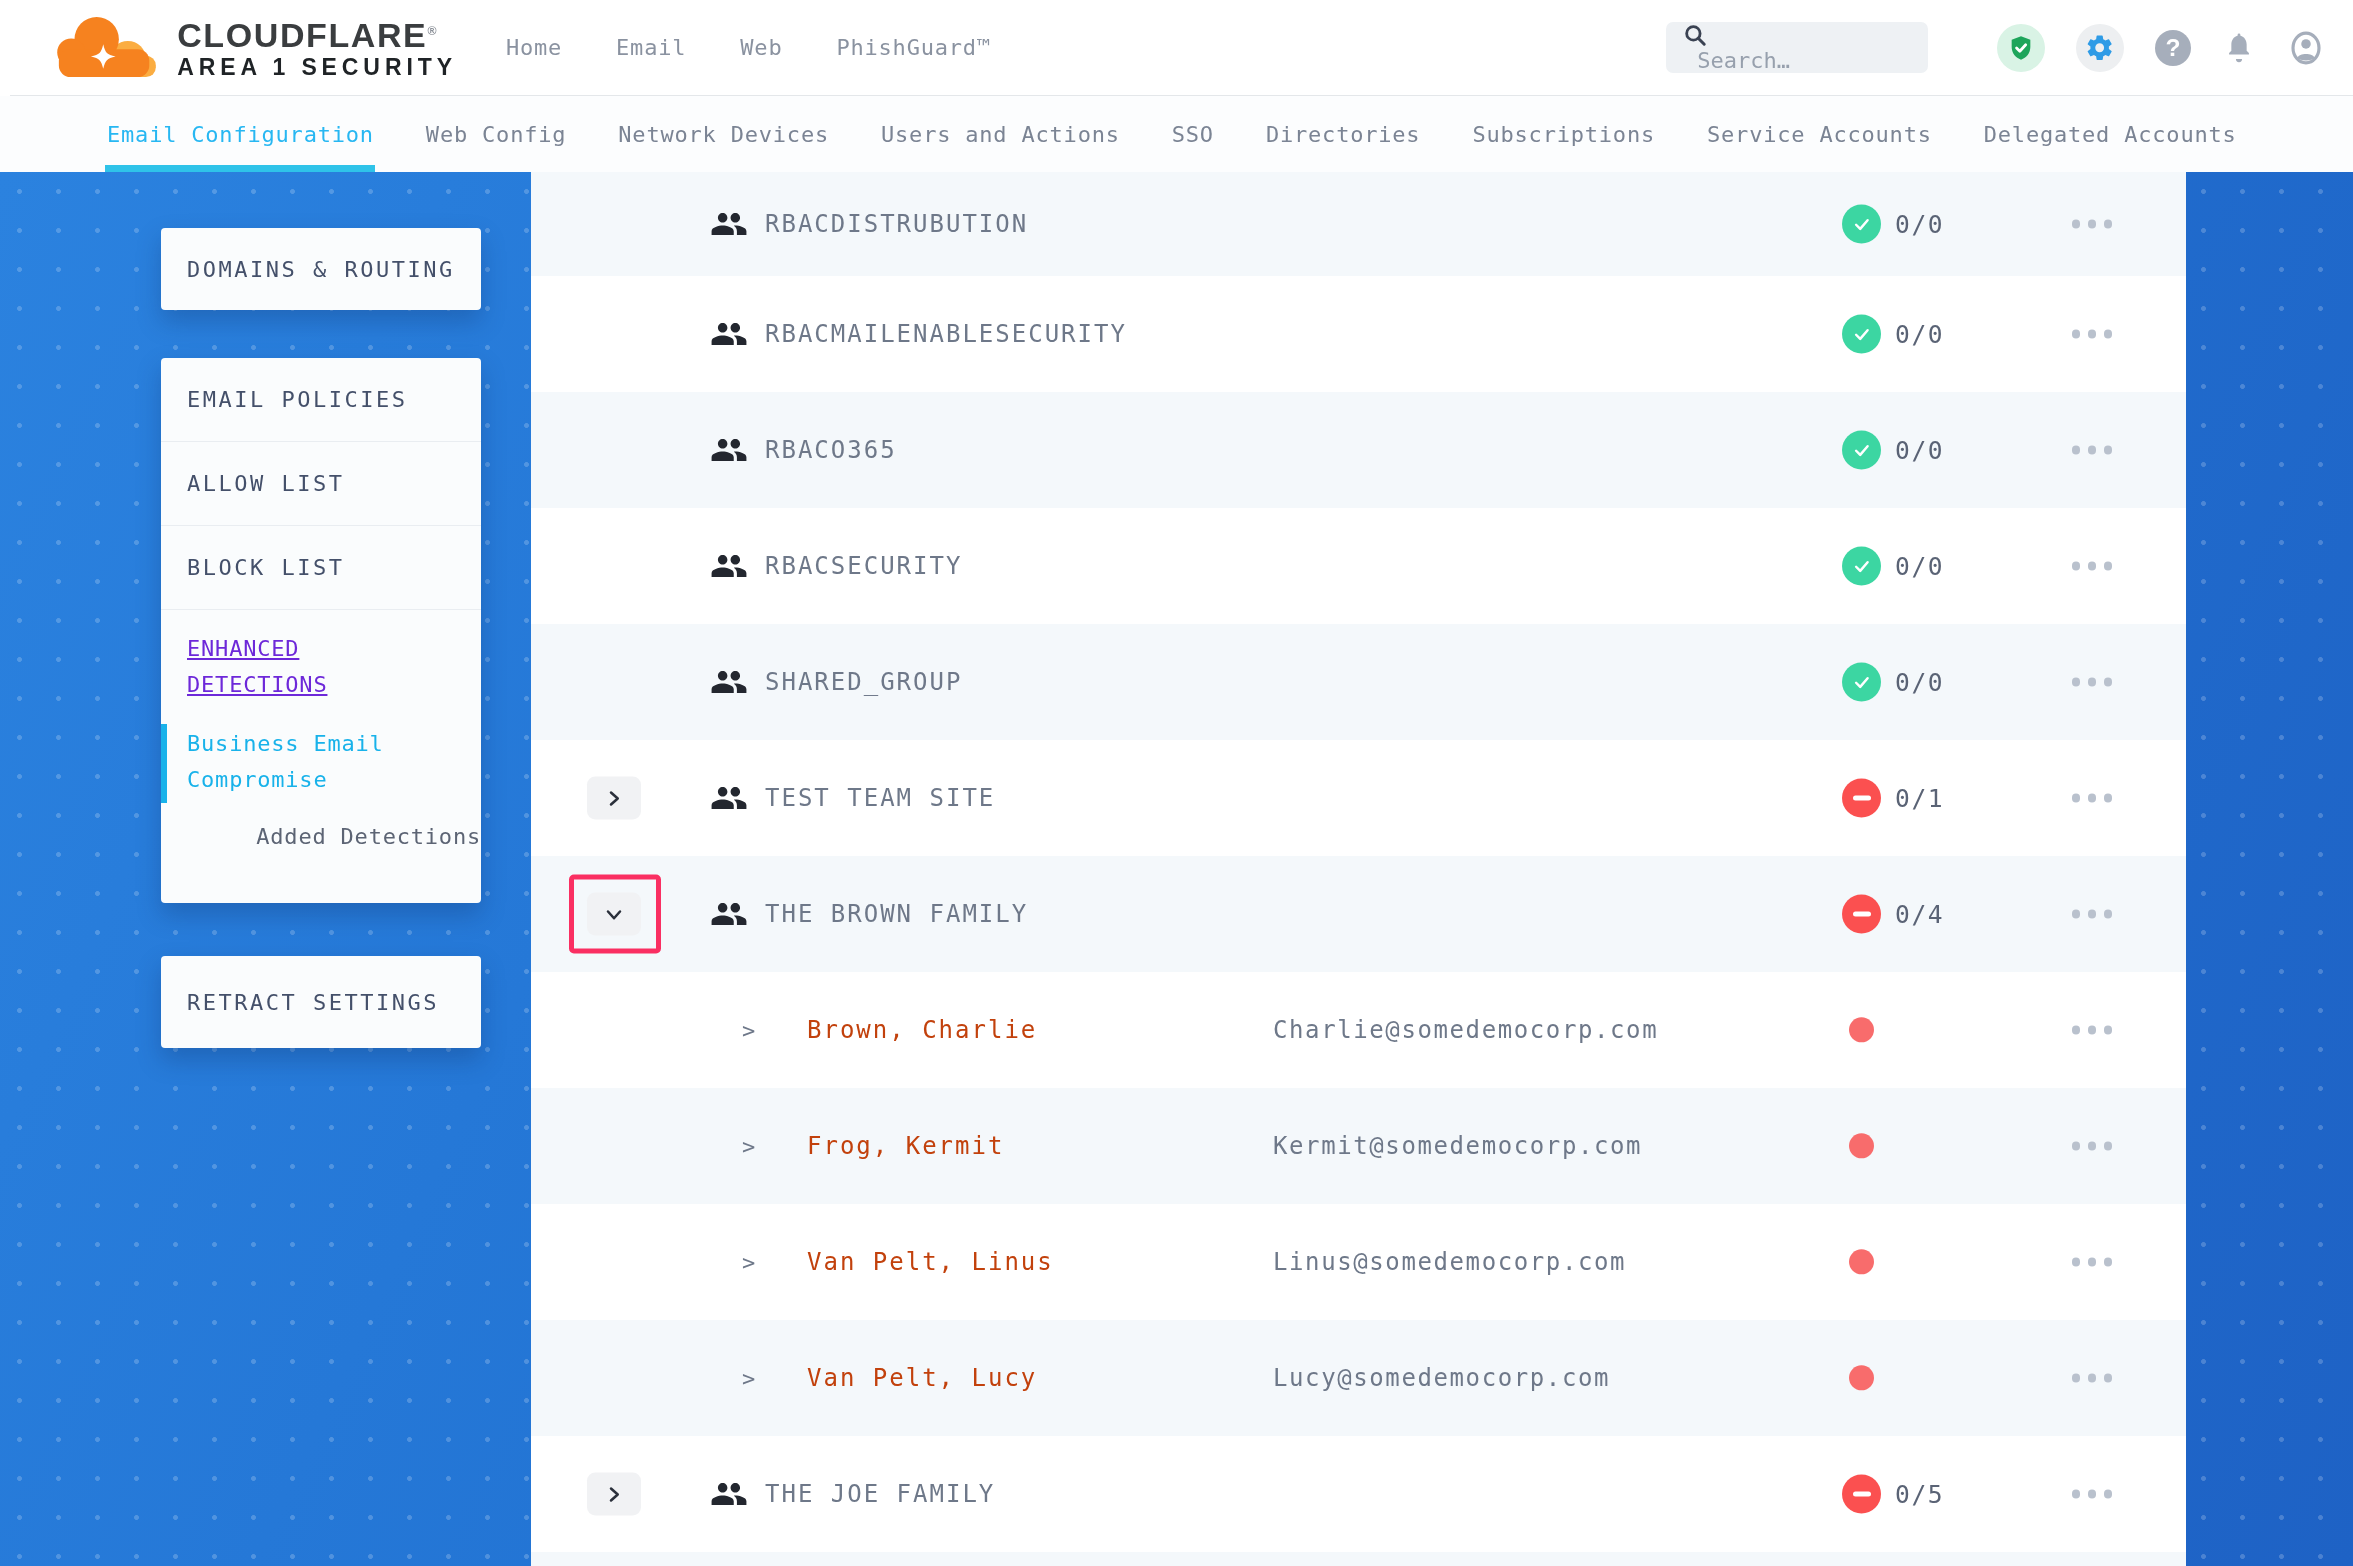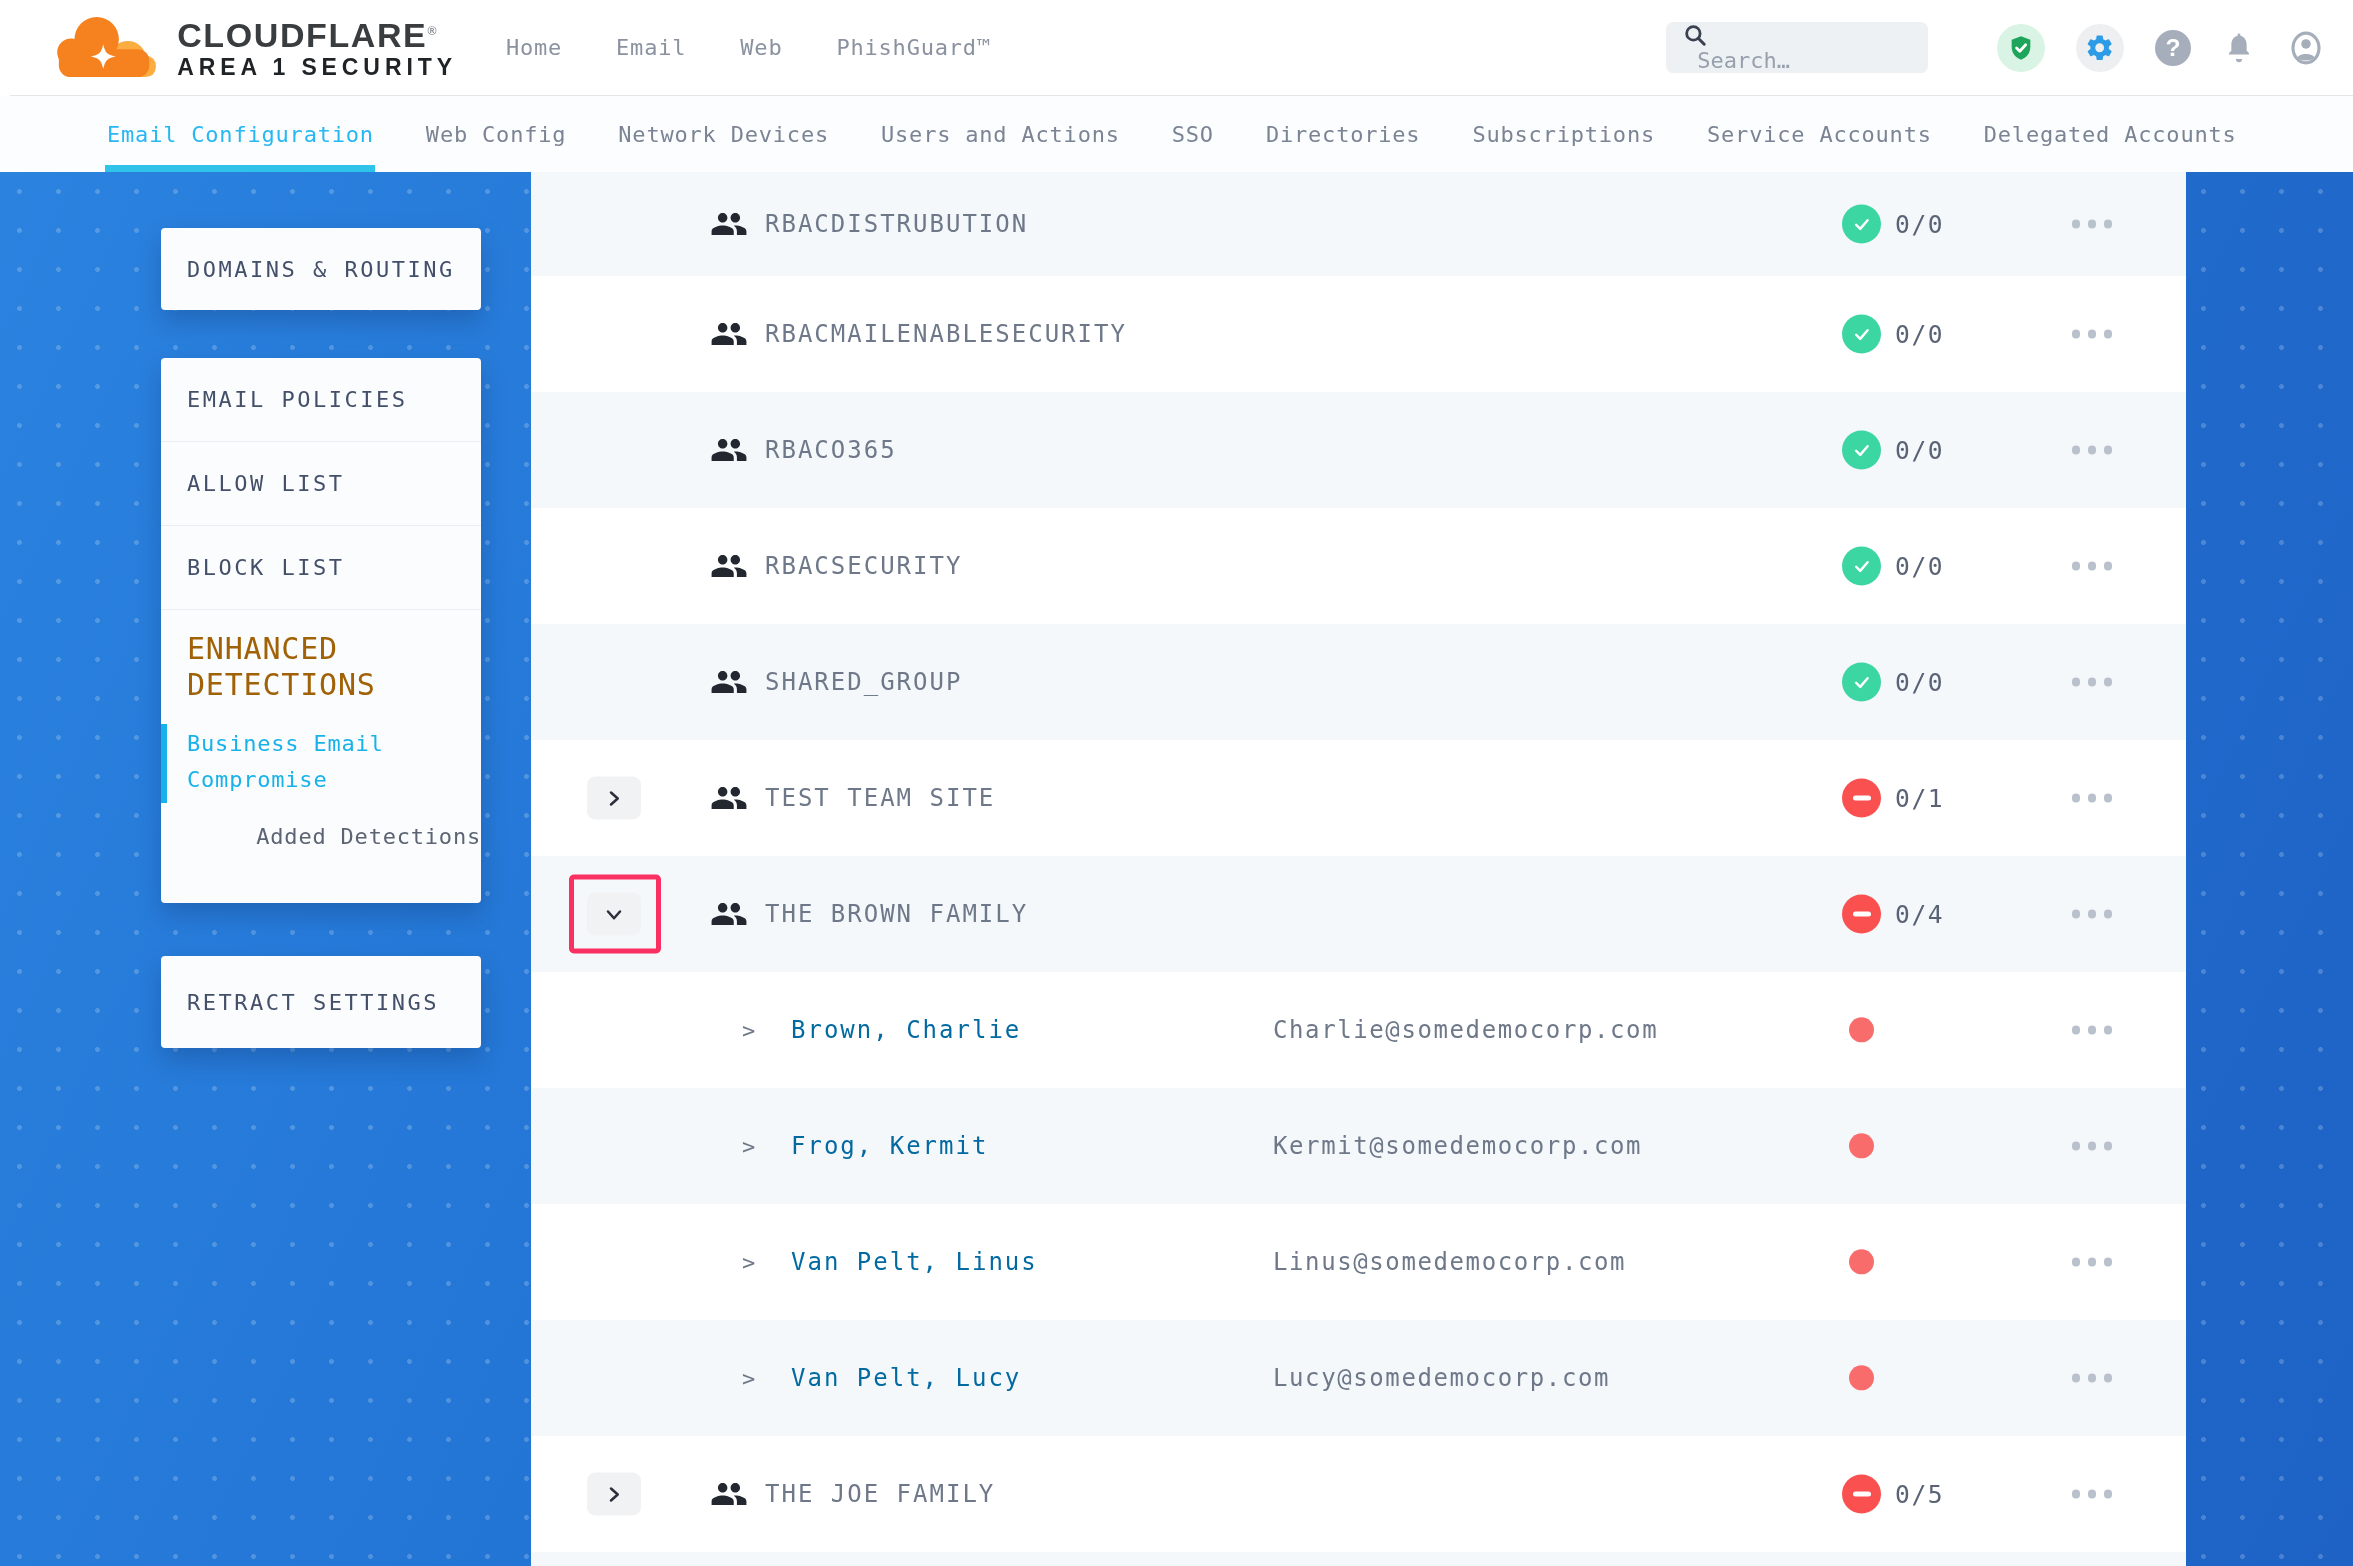--- a/index.html
+++ b/index.html
@@ -79,21 +79,21 @@
   }
   .card-domains { top: 56px; height: 82px; display: flex; align-items: center; }
   .card-label { padding-left: 26px; font-size: 22px; color: #44506a; letter-spacing: 2.5px; }
   .card-policies { top: 186px; height: 545px; overflow: hidden; }
   .pol-item {
     height: 84px; display: flex; align-items: center; padding-left: 26px;
     font-size: 22px; color: #44506a; letter-spacing: 2.5px; border-bottom: 1.6px solid #e9edf1;
     cursor: pointer;
   }
   .enhanced { padding: 21px 0 0 26px; }
-  .enh-title { font-size: 30px; line-height: 36px; color: #a16207; letter-spacing: 0.8px; }
+  .enh-title { font-size: 22px; line-height: 36px; color: #6d28d9; letter-spacing: 0.8px; text-decoration: underline; }
   .enh-active {
     position: relative; margin-top: 23px; font-size: 22px; line-height: 36px;
     color: #18b2ea; letter-spacing: 0.8px; cursor: pointer;
   }
   .enh-active .bar {
     position: absolute; left: -26px; top: -1.6px; width: 5.7px; height: 79px; background: #18b2ea;
   }
   .enh-secondary { margin-top: 26px; font-size: 22px; color: #5c6474; letter-spacing: 0.8px; cursor: pointer; text-align: right; }
   .card-retract { top: 784px; height: 92px; display: flex; align-items: center; }
 
@@ -123,22 +123,22 @@
   .gicon { position: absolute; left: 179px; top: 50%; transform: translateY(-50%); width: 38px; height: 38px; }
   .gname {
     position: absolute; left: 234px; top: 50%; transform: translateY(-50%);
     font-size: 24px; color: #6e7889; letter-spacing: 2px; white-space: nowrap;
   }
   .mchev {
     position: absolute; left: 211px; top: 50%; transform: translateY(-50%);
     font-size: 22px; color: #6e7889; cursor: pointer;
   }
   .mname {
-    position: absolute; left: 260px; top: 50%; transform: translateY(-50%);
-    font-size: 24px; color: #0369a1; letter-spacing: 2px; white-space: nowrap;
+    position: absolute; left: 276px; top: 50%; transform: translateY(-50%);
+    font-size: 24px; color: #c2410c; letter-spacing: 2px; white-space: nowrap;
   }
   .memail {
     position: absolute; left: 742px; top: 50%; transform: translateY(-50%);
     font-size: 24px; color: #6e7889; letter-spacing: 1.6px; white-space: nowrap;
   }
   .badge {
     position: absolute; left: 1311px; top: 50%; transform: translateY(-50%);
     width: 39px; height: 39px; border-radius: 50%;
     display: flex; align-items: center; justify-content: center;
   }

